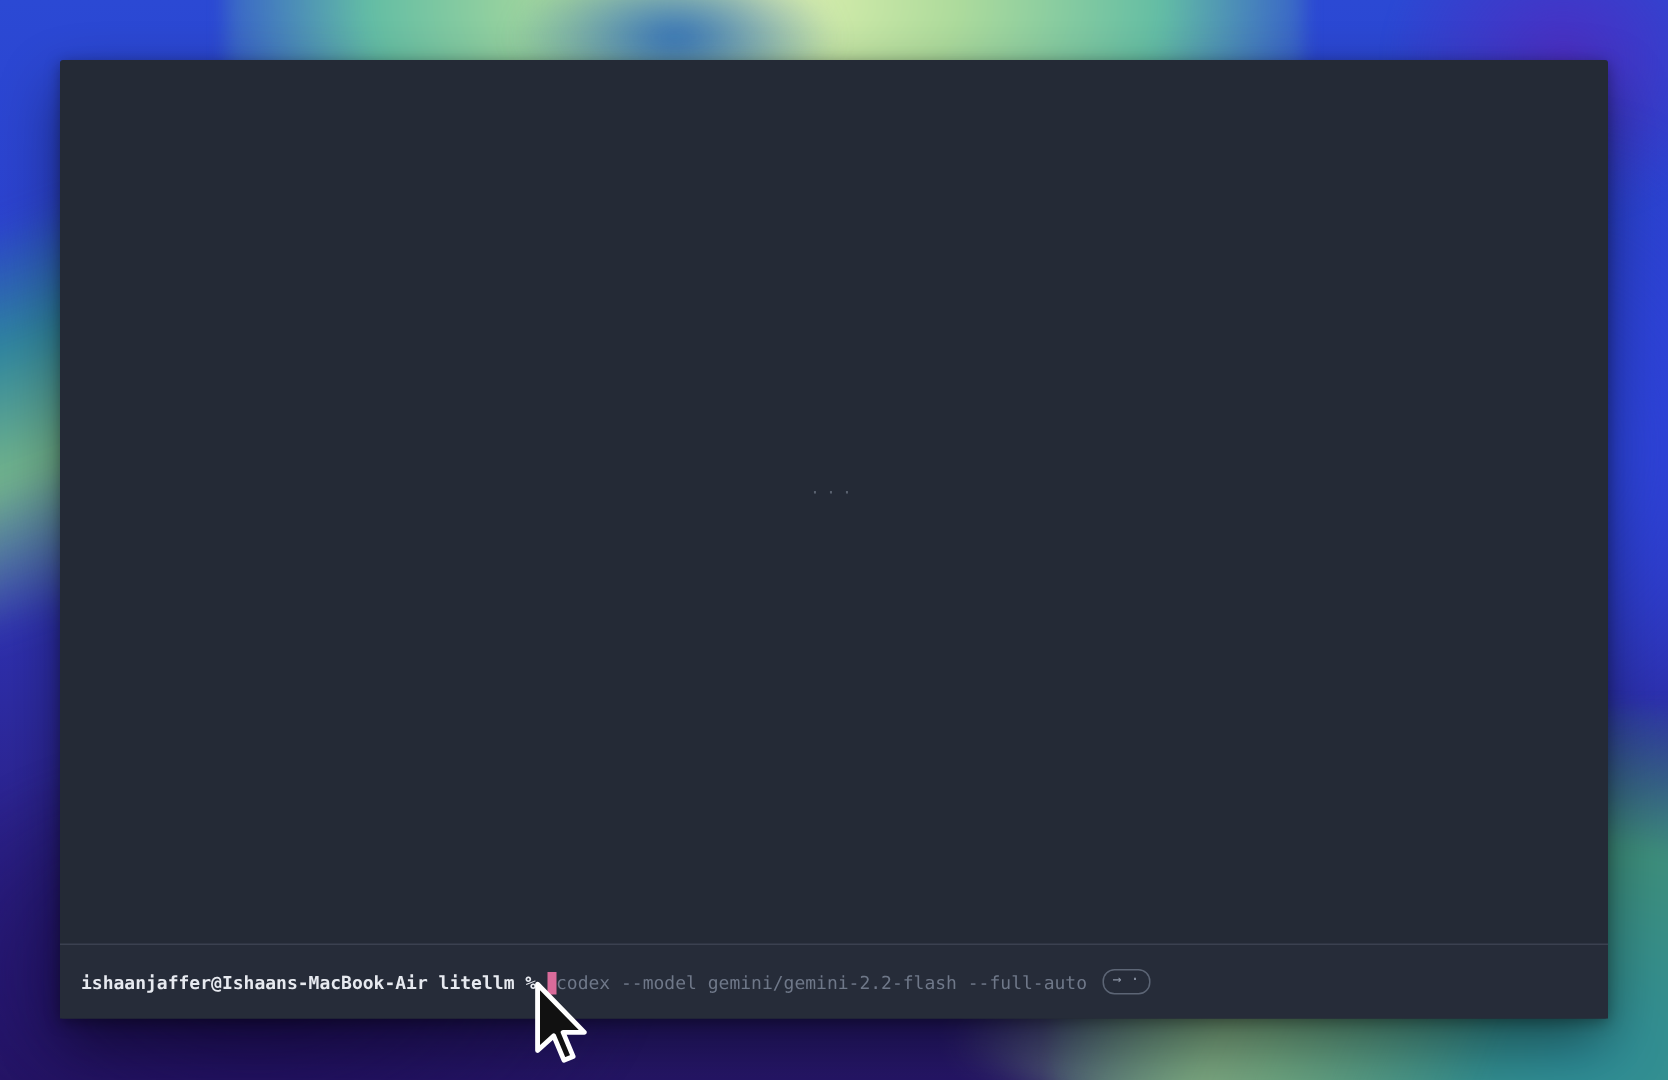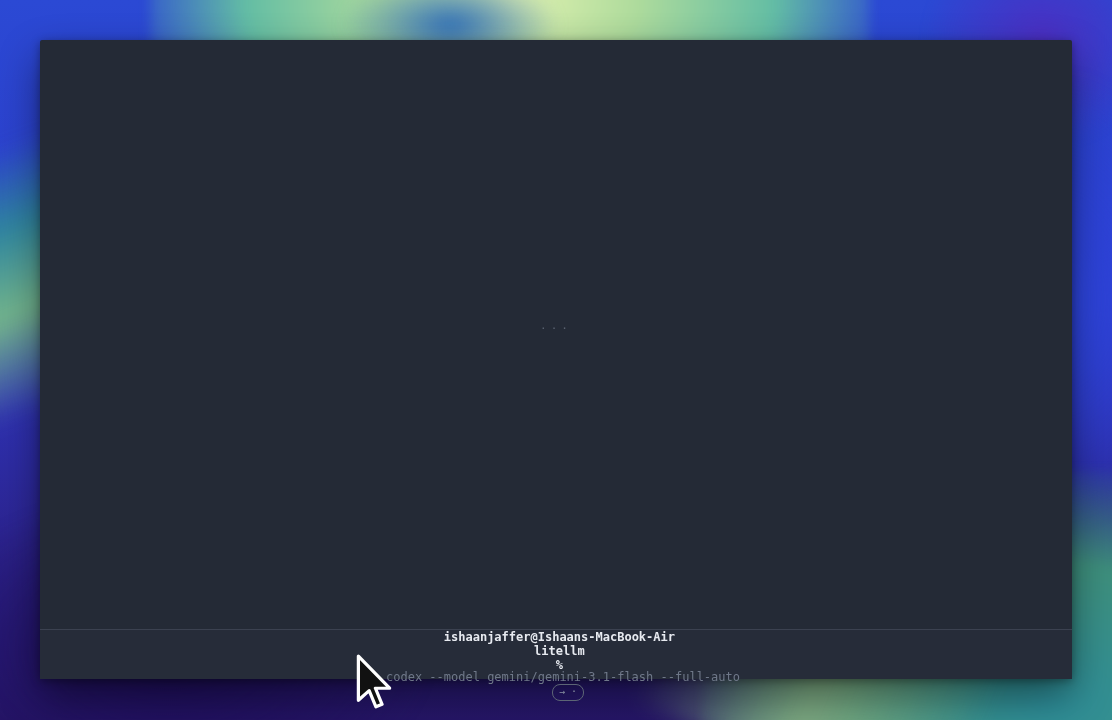--- a/index.html
+++ b/index.html
@@ -97,21 +97,20 @@
     left: 0; right: 0; bottom: 0;
     height: 50px;
     background: #262c39;
     border-top: 1px solid #3b4150;
     display: flex;
     align-items: center;
     padding-left: 14px;
     box-sizing: border-box;
     font-size: 12px;
     white-space: pre;
-    flex-direction: column;
   }
   .prompt-text {
     color: #e7eaf0;
     font-weight: 700;
   }
   .gap-1ch { margin-right: 1ch; }
   .block-cursor {
     display: inline-block;
     width: 6px;
     height: 15px;
@@ -157,19 +156,19 @@
   <div class="wp-layer wp-bottom-right-teal"></div>
   <div class="wp-layer wp-bottom-right-green"></div>
   <div class="wp-layer wp-bottom-left-purple"></div>
 </div>
 
 <div class="terminal-window">
   <div class="terminal-body">
     <div class="loading-dots">···</div>
   </div>
   <div class="prompt-bar">
-    <span class="prompt-text gap-1ch">ishaanjaffer@Ishaans-MacBook-Air</span><span class="prompt-text gap-1ch">litellm</span><span class="prompt-text gap-1ch">%</span><span class="block-cursor"></span><span class="suggestion-text">codex --model gemini/gemini-3.1-flash --full-auto</span><span class="accept-hint-pill">→ ·</span>
+    <span class="prompt-text gap-1ch">ishaanjaffer@Ishaans-MacBook-Air</span><span class="prompt-text gap-1ch">litellm</span><span class="prompt-text gap-1ch">%</span><span class="block-cursor"></span><span class="suggestion-text">codex --model gemini/gemini-2.2-flash --full-auto</span><span class="accept-hint-pill">→ ·</span>
   </div>
 </div>
 
 <svg class="mouse-pointer" width="38" height="56" viewBox="0 0 33 52">
   <polygon points="2,2 2,43 12,34 18.3,49 24,46.7 17.8,31.8 31,31.8" fill="#111111" stroke="#ffffff" stroke-width="3" stroke-linejoin="round"></polygon>
 </svg>
 
 </body></html>

